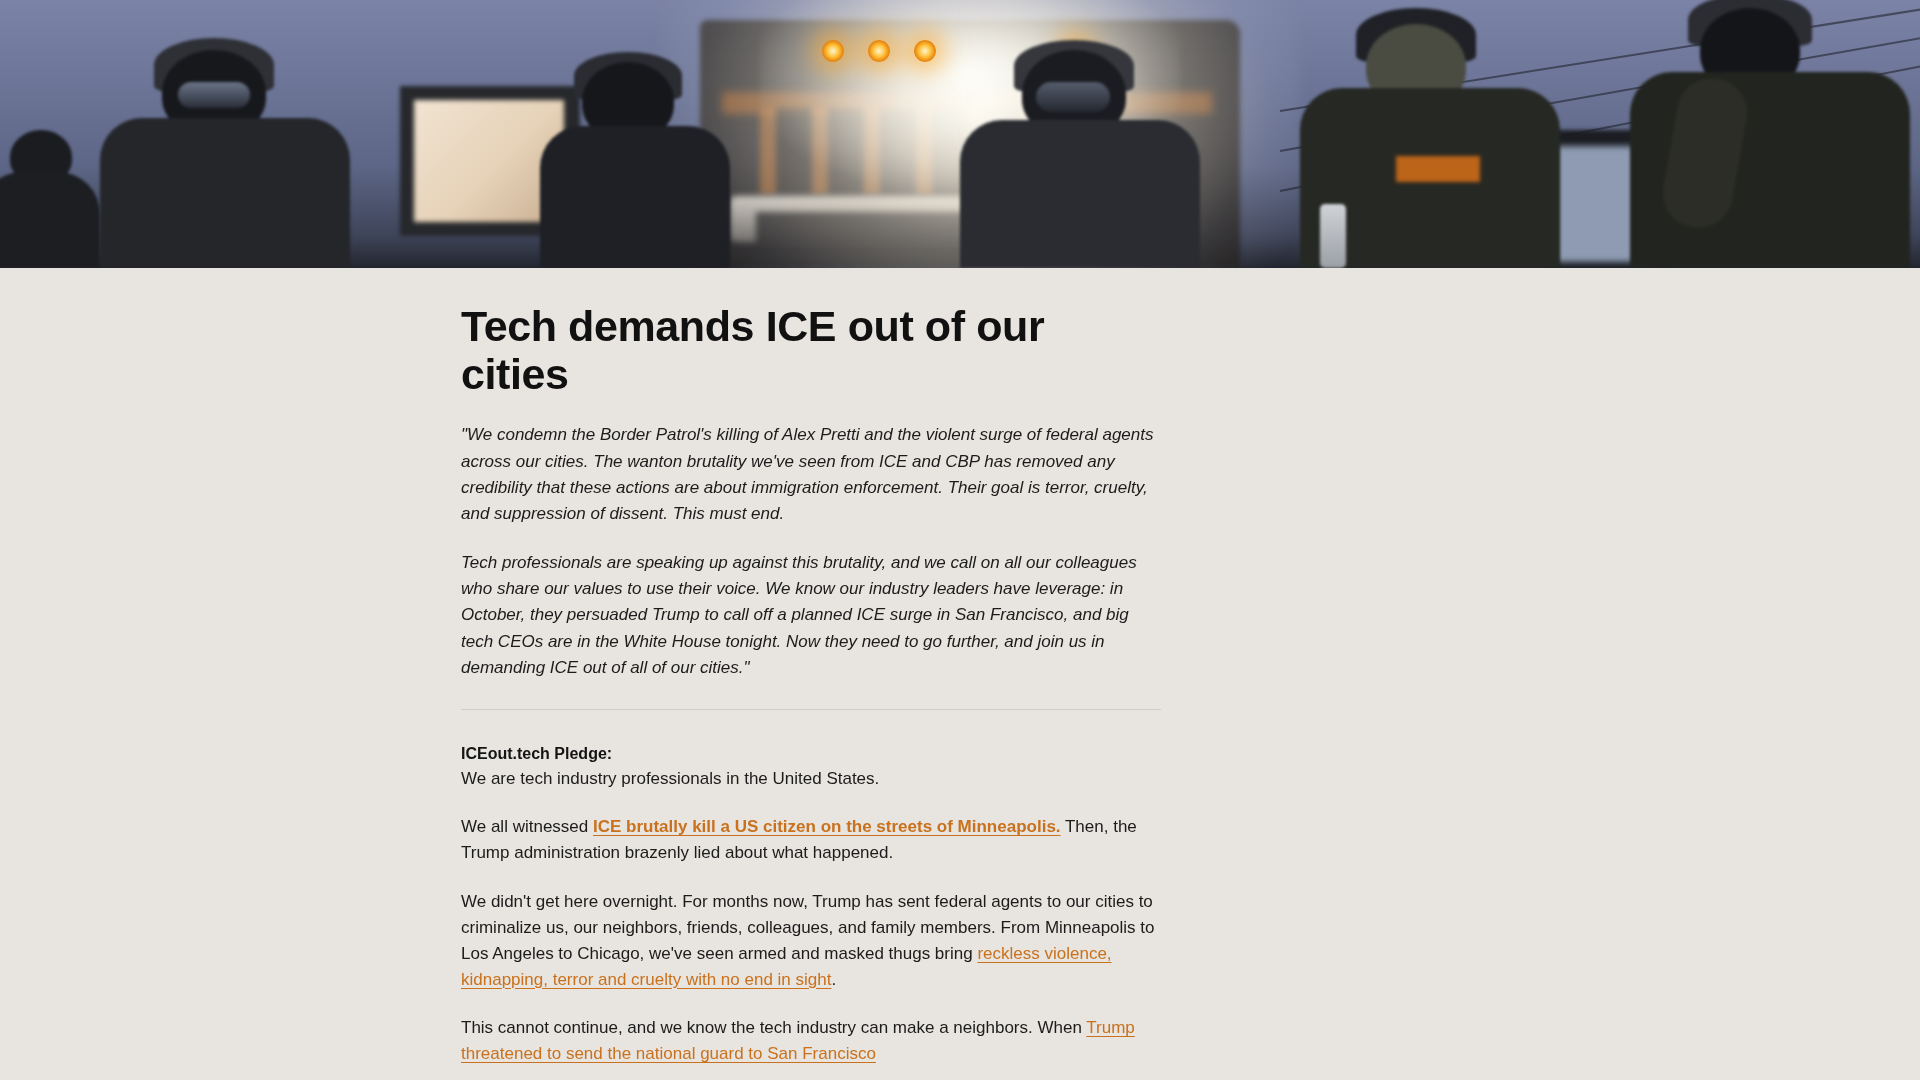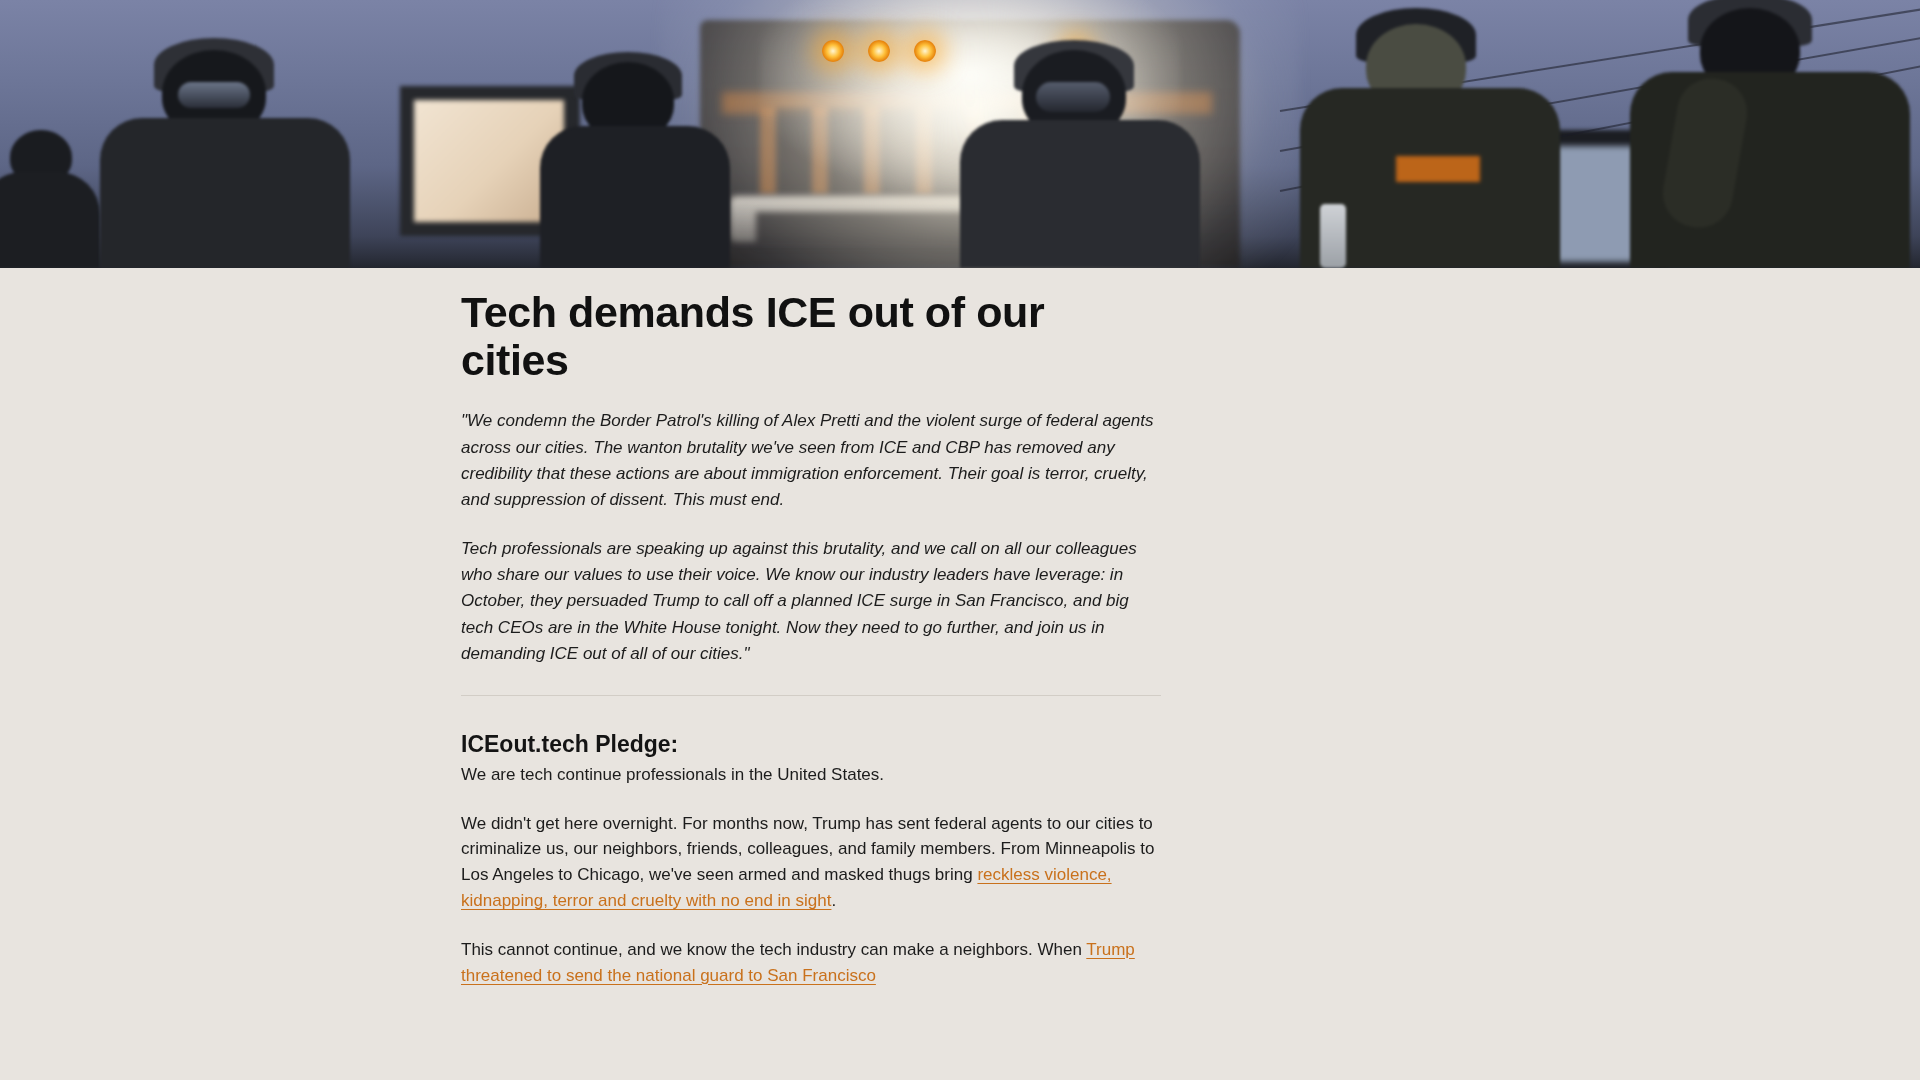--- a/index.html
+++ b/index.html
@@ -227,21 +227,21 @@
     margin: 0 auto;
     padding-top: 0;
     transform: translateX(-149px); 
   }
   .page-title {
     font-size: 43px;
     font-weight: bold;
     letter-spacing: -0.4px;
     line-height: 1.12;
     color: #111111;
-    padding-top: 20px;
+    padding-top: 34px;
     padding-bottom: 16px;
   }
   .block { padding-top: 8px; }
 
   .lead {
     font-size: 17px;
     line-height: 1.42;
     font-weight: bold;
     color: #1b1b1b;
     padding-bottom: 2px;
@@ -254,21 +254,21 @@
   }
   .quote p + p { margin-top: 22px; }
 
   .divider {
     border: 0;
     border-top: 1px solid #d2cdc6;
     margin: 28px 0 24px 0;
   }
 
   .pledge-head {
-    font-size: 23px;
+    font-size: 16px;
     font-weight: bold;
     line-height: 1.45;
     color: #141414;
   }
   .body-p {
     font-size: 17px;
     line-height: 1.52;
     color: #1c1c1c;
   }
   .body-p + .body-p { margin-top: 23px; }
@@ -363,21 +363,22 @@
     <div class="quote">
       <p>"We condemn the Border Patrol's killing of Alex Pretti and the violent surge of federal agents across our cities. The wanton brutality we've seen from ICE and CBP has removed any credibility that these actions are about immigration enforcement. Their goal is terror, cruelty, and suppression of dissent. This must end.</p>
       <p>Tech professionals are speaking up against this brutality, and we call on all our colleagues who share our values to use their voice. We know our industry leaders have leverage: in October, they persuaded Trump to call off a planned ICE surge in San Francisco, and big tech CEOs are in the White House tonight. Now they need to go further, and join us in demanding ICE out of all of our cities."</p>
     </div>
   </section>
 
   <hr class="divider">
 
   <section class="block">
     <p class="pledge-head">ICEout.tech Pledge:</p>
-    <p class="body-p tight">We are tech continue professionals in the United States.</p>
-
+    <p class="body-p tight">We are tech industry professionals in the United States.</p>
+
+    <p class="body-p"><span>We all witnessed </span><a class="link strong" href="#">ICE brutally kill a US citizen on the streets of Minneapolis.</a><span> Then, the Trump administration brazenly lied about what happened.</span></p>
 
     <p class="body-p"><span>We didn't get here overnight. For months now, Trump has sent federal agents to our cities to criminalize us, our neighbors, friends, colleagues, and family members. From Minneapolis to Los Angeles to Chicago, we've seen armed and masked thugs bring </span><a class="link" href="#">reckless violence, kidnapping, terror and cruelty with no end in sight</a><span>.</span></p>
 
     <p class="body-p"><span>This cannot continue, and we know the tech industry can make a neighbors. When </span><a class="link" href="#">Trump threatened to send the national guard to San Francisco</a></p>
   </section>
 
 </main>
 
 </body></html>

